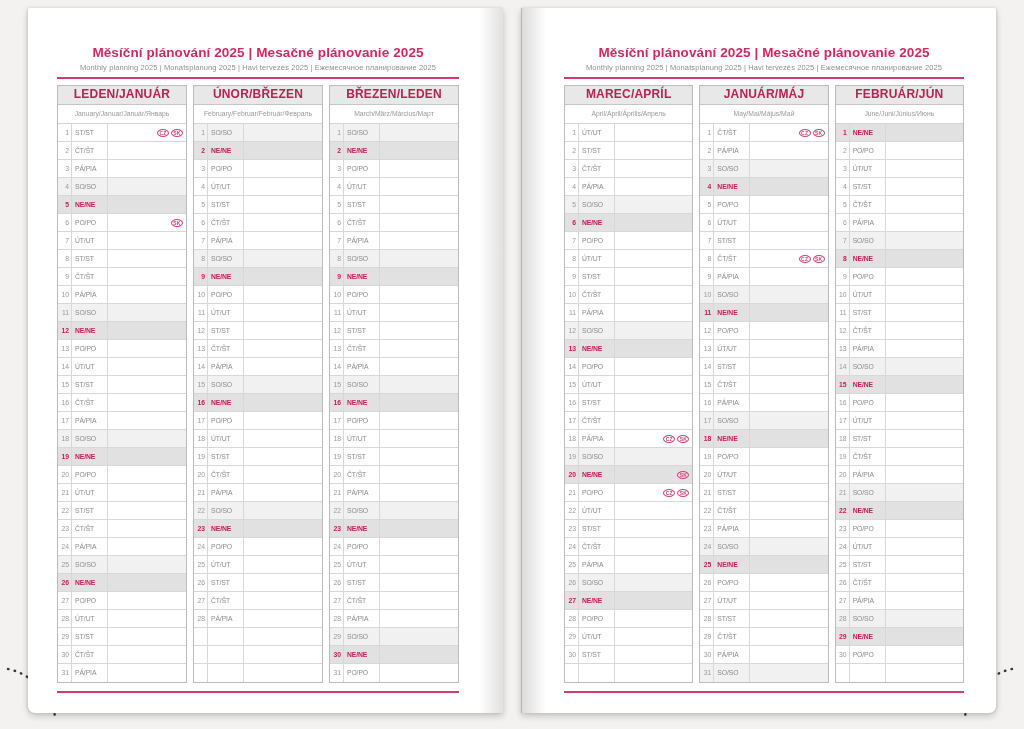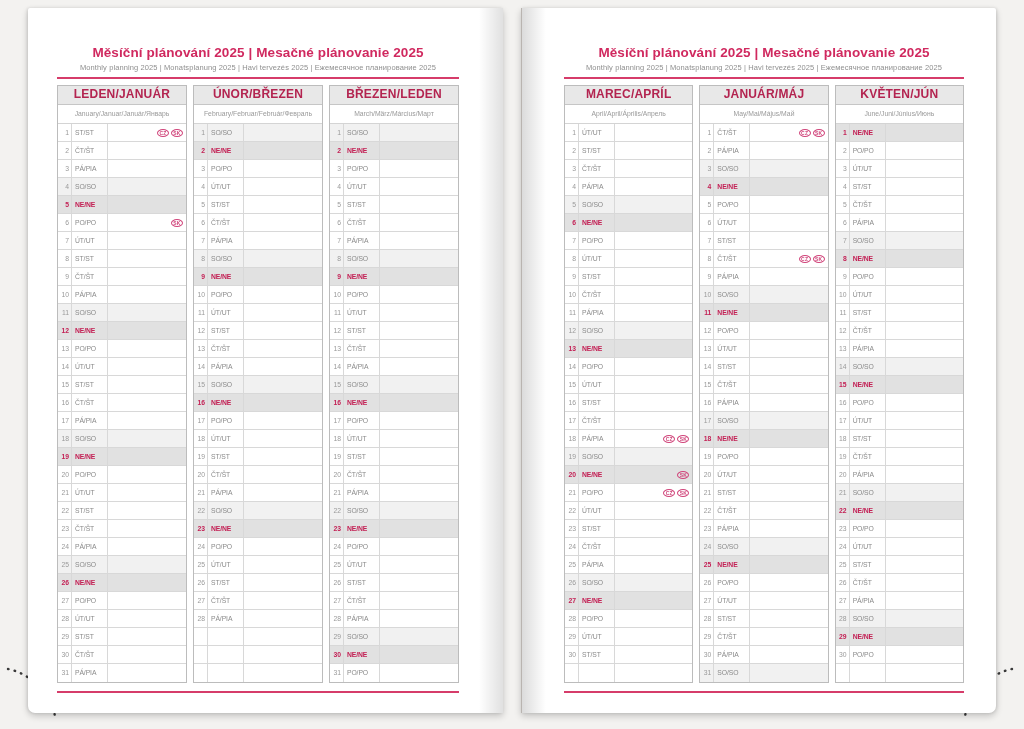--- a/index.html
+++ b/index.html
@@ -920,21 +920,21 @@
             <span class="day">PÁ/PIA</span>
             <span class="notes"></span>
           </div>
           <div class="row sat">
             <span class="num">31</span>
             <span class="day">SO/SO</span>
             <span class="notes"></span>
           </div>
         </div>
         <div class="month">
-          <div class="month-name">KVĚTEN/JÚN</div>
+          <div class="month-name">FEBRUÁR/JÚN</div>
           <div class="month-sub">June/Juni/Június/Июнь</div>
           <div class="row sun">
             <span class="num">1</span>
             <span class="day">NE/NE</span>
             <span class="notes"></span>
           </div>
           <div class="row">
             <span class="num">2</span>
             <span class="day">PO/PO</span>
             <span class="notes"></span>

